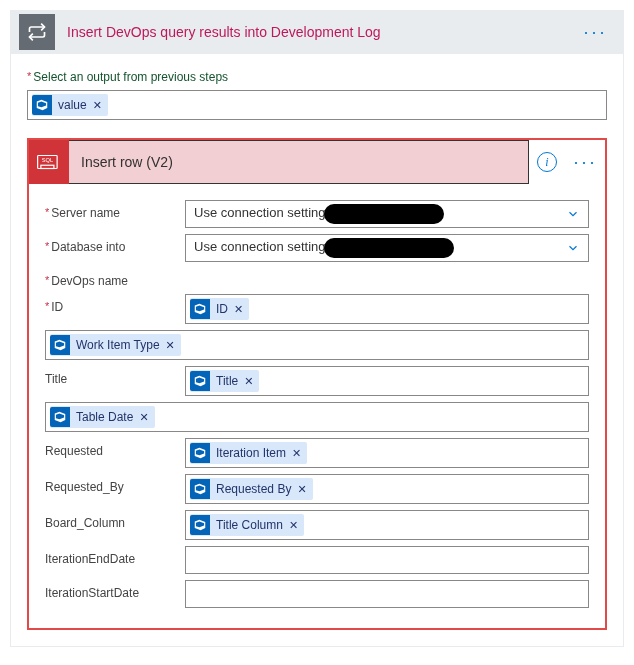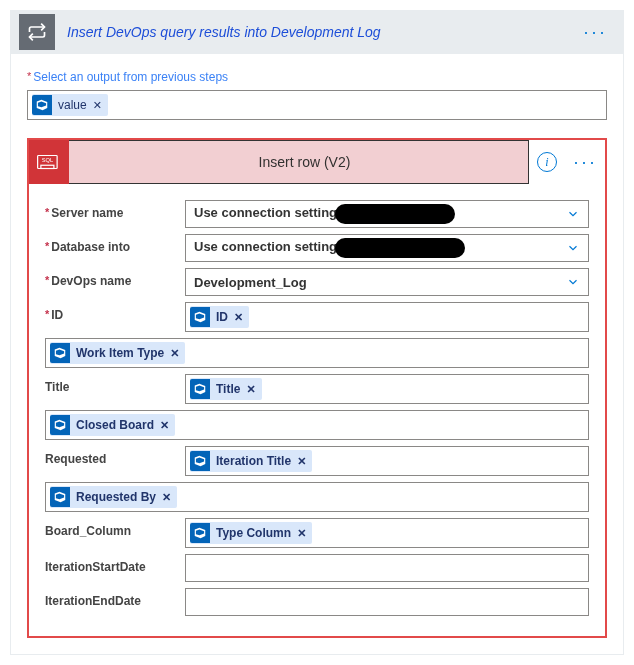--- a/index.html
+++ b/index.html
@@ -2,46 +2,46 @@
 <html><head>
 <meta charset="utf-8">
 <style>
   * { box-sizing: border-box; font-family: "Segoe UI", Arial, sans-serif; }
   body { margin: 0; padding: 10px; background: #fff; font-size: 13px; color: #323130; width: 634px; }
 
   
   .foreach-card { background: #fff; }
   .foreach-header { display: flex; align-items: center; background: #e8ecef; border: 1px solid #e8ecef; padding: 0; height: 44px; }
   .foreach-icon { width: 36px; height: 36px; margin: 4px 4px 4px 8px; background: #656b73; display: flex; align-items: center; justify-content: center; color: #fff; }
-  .foreach-title { flex: 1; padding-left: 8px; font-size: 14px; color: #1d4ed8; font-style: italic; }
+  .foreach-title { flex: 1; padding-left: 8px; font-size: 14px; color: #be185d; }
   .foreach-menu { padding: 0 16px; color: #0078d4; font-size: 18px; letter-spacing: 2px; cursor: pointer; }
 
   .foreach-body { border: 1px solid #e8ecef; border-top: none; padding: 12px 16px 16px; }
 
-  .label-small { font-size: 12px; color: #3b82f6; margin: 4px 0 6px; }
+  .label-small { font-size: 12px; color: #14532d; margin: 4px 0 6px; }
   .req::before { content: "*"; color: #c4314b; margin-right: 2px; font-size: 11px; vertical-align: top; }
 
   .token-input { border: 1px solid #8a8886; min-height: 30px; padding: 3px 4px; display: flex; flex-wrap: wrap; align-items: flex-start; gap: 4px; background: #fff; }
   .token { display: inline-flex; align-items: center; background: #d9e7fa; border-radius: 2px; height: 22px; padding-right: 6px; font-size: 12px; color: #21356b; }
   .token .tkicon { width: 20px; height: 20px; background: #0364b8; margin-right: 6px; display: flex; align-items: center; justify-content: center; border-radius: 2px 0 0 2px; }
   .token .tkx { margin-left: 6px; color: #21356b; cursor: pointer; font-size: 11px; }
 
   
   .action-wrap { margin-top: 18px; border: 2px solid #e24a4a; padding: 0; }
   .action-header-row { display: flex; align-items: stretch; height: 44px; }
   .action-header { flex: 1; display: flex; align-items: center; background: #f2cfd2; border: 1px solid #333; margin: 0; }
   .sql-icon { width: 40px; height: 44px; background: #d13438; display: flex; align-items: center; justify-content: center; color: #fff; margin: -1px 0 -1px -1px; }
-  .action-title { padding-left: 12px; font-size: 14px; color: #323130; flex: 1; text-align: center; }
+  .action-title { padding-left: 12px; font-size: 14px; color: #323130; flex: 1; }
   .action-side { width: 76px; display: flex; align-items: center; justify-content: space-around; background: #fff; }
   .info-icon { width: 20px; height: 20px; border: 1.5px solid #0078d4; border-radius: 50%; display: flex; align-items: center; justify-content: center; color: #0078d4; font-size: 12px; font-style: italic; font-family: Georgia, serif; cursor: pointer; }
   .dots { color: #0078d4; font-size: 18px; letter-spacing: 2px; cursor: pointer; }
 
   .action-body { padding: 10px 16px 14px; background: #fff; }
 
-  .form-row { display: flex; align-items: flex-start; margin: 6px 0; font-weight: bold; }
+  .form-row { display: flex; align-items: flex-start; margin: 6px 0; }
   .form-label { width: 140px; padding-top: 6px; font-size: 12px; color: #444; }
   .form-field { flex: 1; }
 
   .dropdown { border: 1px solid #8a8886; min-height: 28px; display: flex; align-items: center; padding: 0 8px; position: relative; background: #fff; gap: 48px; }
   .dropdown .ddtext { flex: 1; font-size: 13px; color: #333; }
   .dropdown .redact { display: inline-block; height: 20px; border-radius: 10px; background: #000; vertical-align: middle; margin-left: -2px; }
   .dropdown .chev { color: #0078d4; }
 
   .empty-input { border: 1px solid #8a8886; min-height: 28px; background: #fff; }
 
@@ -121,30 +121,20 @@
                   <svg width="14" height="14" viewBox="0 0 24 24" fill="none" stroke="#0078d4" stroke-width="2">
                     <polyline points="6 9 12 15 18 9"></polyline>
                   </svg>
                 </span>
             </div>
           </div>
         </div>
 
         <div class="form-row">
           <div class="form-label req">DevOps name</div>
-          <div class="form-field">
-            <div class="dropdown">
-              <span class="ddtext">Development_Log</span>
-              <span class="chev">
-                  <svg width="14" height="14" viewBox="0 0 24 24" fill="none" stroke="#0078d4" stroke-width="2">
-                    <polyline points="6 9 12 15 18 9"></polyline>
-                  </svg>
-                </span>
-            </div>
-          </div>
         </div>
 
         <div class="form-row">
           <div class="form-label req">ID</div>
           <div class="form-field">
               <div class="token-input">
             <span class="token">
                   <span class="tkicon">
                     <svg width="14" height="14" viewBox="0 0 24 24">
                       <path fill="#fff" d="M3 6l8-3 10 4v10l-8 4-10-4V6zm8 0l-6 2v6l6 2 8-3V9l-8-3z"></path>
@@ -192,45 +182,46 @@
 
         <div class="form-row">
           <div class="form-field">
               <div class="token-input">
             <span class="token">
                   <span class="tkicon">
                     <svg width="14" height="14" viewBox="0 0 24 24">
                       <path fill="#fff" d="M3 6l8-3 10 4v10l-8 4-10-4V6zm8 0l-6 2v6l6 2 8-3V9l-8-3z"></path>
                     </svg>
                   </span>
-                  <span>Closed Board</span>
+                  <span>Table Date</span>
                   <span class="tkx">✕</span>
                 </span>
           </div>
             </div>
         </div>
 
         <div class="form-row">
           <div class="form-label">Requested</div>
           <div class="form-field">
               <div class="token-input">
             <span class="token">
                   <span class="tkicon">
                     <svg width="14" height="14" viewBox="0 0 24 24">
                       <path fill="#fff" d="M3 6l8-3 10 4v10l-8 4-10-4V6zm8 0l-6 2v6l6 2 8-3V9l-8-3z"></path>
                     </svg>
                   </span>
-                  <span>Iteration Title</span>
-                  <span class="tkx">✕</span>
-                </span>
-          </div>
-            </div>
-        </div>
-
-        <div class="form-row">
+                  <span>Iteration Item</span>
+                  <span class="tkx">✕</span>
+                </span>
+          </div>
+            </div>
+        </div>
+
+        <div class="form-row">
+          <div class="form-label">Requested_By</div>
           <div class="form-field">
               <div class="token-input">
             <span class="token">
                   <span class="tkicon">
                     <svg width="14" height="14" viewBox="0 0 24 24">
                       <path fill="#fff" d="M3 6l8-3 10 4v10l-8 4-10-4V6zm8 0l-6 2v6l6 2 8-3V9l-8-3z"></path>
                     </svg>
                   </span>
                   <span>Requested By</span>
                   <span class="tkx">✕</span>
@@ -242,36 +233,36 @@
         <div class="form-row">
           <div class="form-label">Board_Column</div>
           <div class="form-field">
               <div class="token-input">
             <span class="token">
                   <span class="tkicon">
                     <svg width="14" height="14" viewBox="0 0 24 24">
                       <path fill="#fff" d="M3 6l8-3 10 4v10l-8 4-10-4V6zm8 0l-6 2v6l6 2 8-3V9l-8-3z"></path>
                     </svg>
                   </span>
-                  <span>Type Column</span>
-                  <span class="tkx">✕</span>
-                </span>
-          </div>
+                  <span>Title Column</span>
+                  <span class="tkx">✕</span>
+                </span>
+          </div>
+            </div>
+        </div>
+
+        <div class="form-row">
+          <div class="form-label">IterationEndDate</div>
+          <div class="form-field">
+              <div class="empty-input"></div>
             </div>
         </div>
 
         <div class="form-row">
           <div class="form-label">IterationStartDate</div>
-          <div class="form-field">
-              <div class="empty-input"></div>
-            </div>
-        </div>
-
-        <div class="form-row">
-          <div class="form-label">IterationEndDate</div>
           <div class="form-field">
               <div class="empty-input"></div>
             </div>
         </div>
 
       </div>
     </div>
   </div>
 </div>
 

